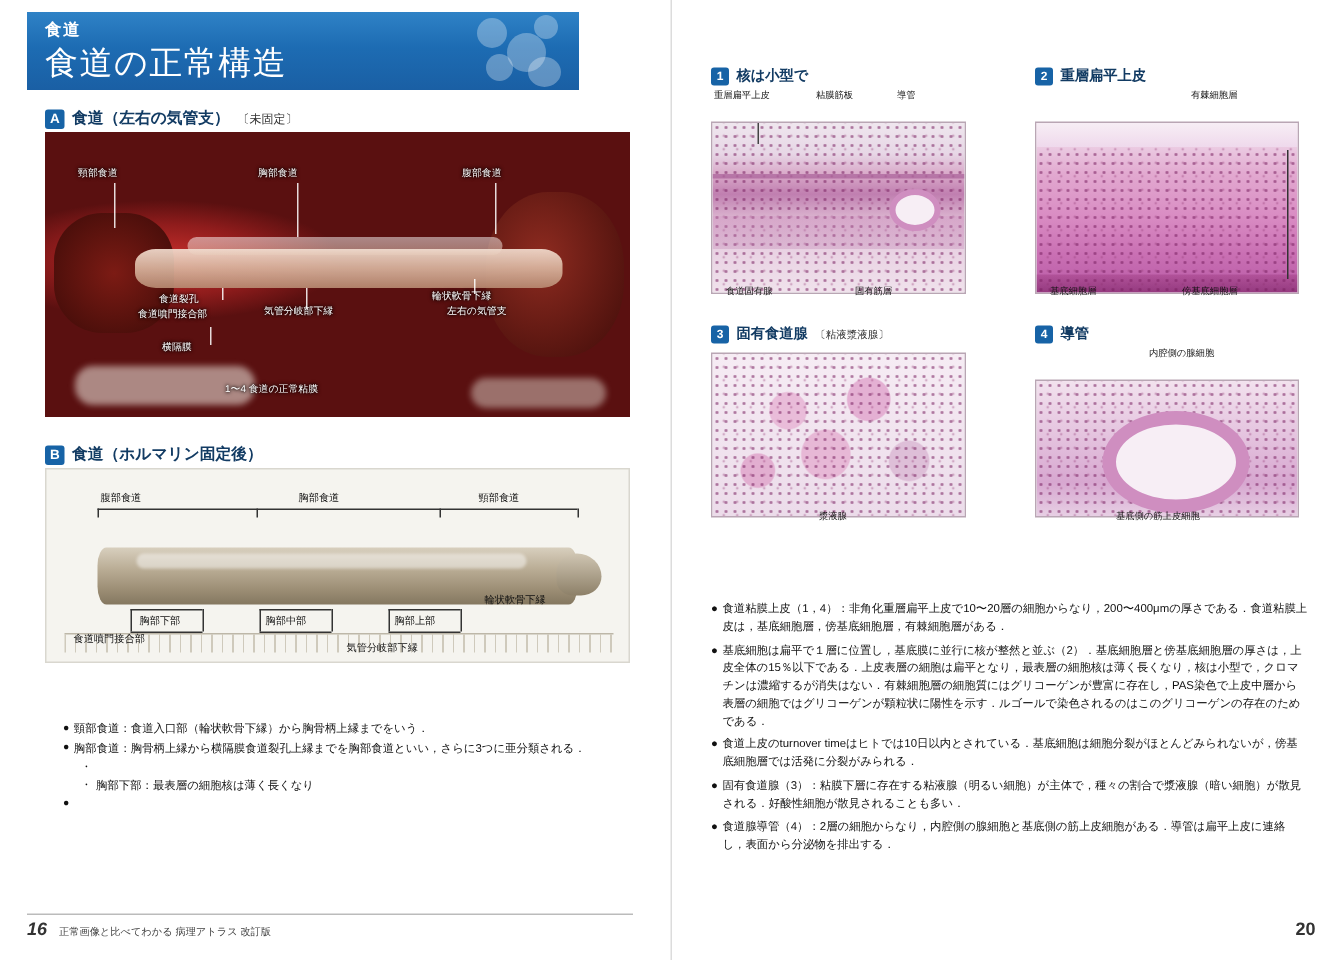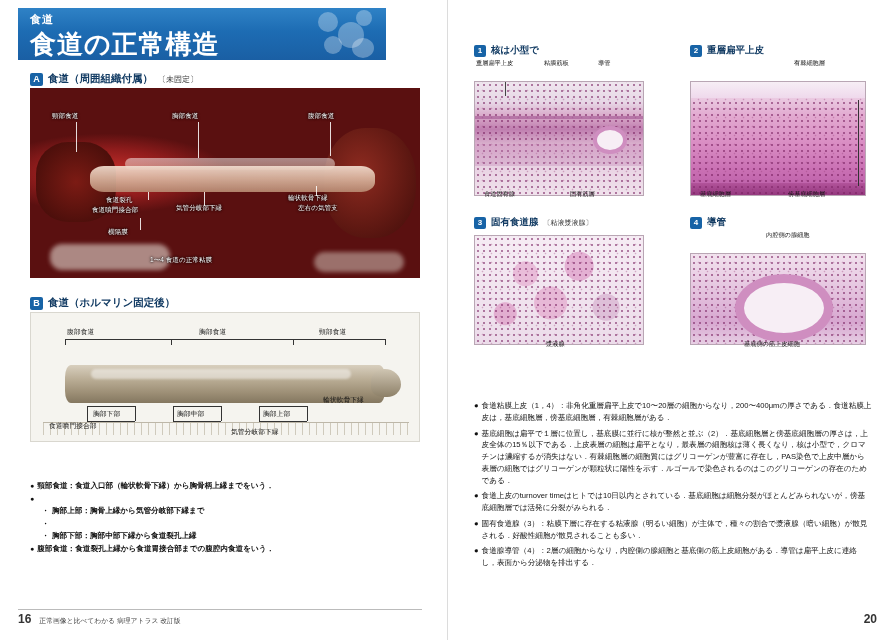--- a/index.html
+++ b/index.html
@@ -50,21 +50,21 @@
   .title-box{
     flex:1;height:52px;position:relative;overflow:hidden;
     background:linear-gradient(180deg,#2f82c6 0%,#1d6cb3 45%,#1a5fa4 100%);
     color:#fff;
   }
   .title-small{
     position:absolute;left:12px;top:4px;font-size:11px;font-weight:bold;
     letter-spacing:1px;
   }
   .title-large{
-    position:absolute;left:12px;top:19px;font-size:26px;font-weight:bold;
+    position:absolute;left:12px;top:19px;font-size:22px;font-weight:normal;
     letter-spacing:1px;
   }
   .bubbles{position:absolute;right:4px;top:0;width:70px;height:52px;}
   .bubble{position:absolute;border-radius:50%;background:rgba(255,255,255,.30);}
 
   
   .sec-label{
     display:flex;align-items:center;gap:5px;
     font-size:10.5px;font-weight:bold;color:#123b63;
   }
@@ -151,32 +151,32 @@
     position:absolute;left:12px;bottom:6px;width:366px;height:12px;
     background:repeating-linear-gradient(90deg,#cfcabc 0 1px,#f5f4ef 1px 7px);
     border-top:1px solid #bdb7a8;
   }
   .figB-txt{position:absolute;font-size:6.8px;color:#111;white-space:nowrap;}
   .vline{position:absolute;width:1px;background:#333;}
   .hline{position:absolute;height:1px;background:#333;}
 
   
   .left-text{
-    position:absolute;left:30px;top:480px;width:392px;
-    font-size:7.6px;line-height:1.55;color:#111;font-weight:bold;
+    position:absolute;left:42px;top:480px;width:392px;
+    font-size:7.6px;line-height:1.55;color:#111;
   }
   .bullet{display:flex;gap:3px;margin-bottom:1px;}
   .bullet .dot{color:#111;font-size:7px;line-height:1.6;}
   .sub{margin-left:12px;}
 
   
   .footer-left{
     position:absolute;left:18px;bottom:14px;display:flex;align-items:baseline;gap:8px;
   }
-  .pgnum{font-size:12px;font-weight:bold;color:#333;}
+  .pgnum{font-size:12px;font-weight:bold;color:#333;font-style:italic;}
   .foot-rule{
     position:absolute;left:18px;bottom:30px;width:404px;height:1px;background:#bbb;
   }
   .foot-txt{font-size:6.8px;color:#444;}
   .footer-right{
     position:absolute;right:18px;bottom:14px;font-size:12px;font-weight:bold;color:#333;
   }
 
   
   .panel{position:absolute;}
@@ -256,21 +256,21 @@
             <div class="bubble" style="left:26px;top:14px;width:26px;height:26px;"></div>
             <div class="bubble" style="left:44px;top:2px;width:16px;height:16px;"></div>
             <div class="bubble" style="left:12px;top:28px;width:18px;height:18px;"></div>
             <div class="bubble" style="left:40px;top:30px;width:22px;height:20px;"></div>
           </div>
         </div>
       </div>
 
       <div class="sec-label figA-label">
         <span class="sec-chip">A</span>
-        <span>食道（周囲組織付属）</span>
+        <span>食道（左右の気管支）</span>
         <span class="sec-note">〔未固定〕</span>
       </div>
 
       <div class="figA">
         <div class="bg"></div>
         <div class="tissue-l"></div>
         <div class="tissue-r"></div>
         <div class="lumen"></div>
         <div class="lumen2"></div>
         <div class="white-blob"></div>
@@ -342,35 +342,31 @@
         <div class="figB-txt" style="left:18px;top:108px;">食道噴門接合部</div>
       </div>
 
       <div class="left-text">
         <div class="bullet">
           <span class="dot">●</span>
           <span>頸部食道：食道入口部（輪状軟骨下縁）から胸骨柄上縁までをいう．</span>
         </div>
         <div class="bullet">
           <span class="dot">●</span>
+          <span>胸部食道：胸骨柄上縁から横隔膜食道裂孔上縁までを胸部食道といい，さらに3つに亜分類される．</span>
         </div>
         <div class="bullet sub">
           <span class="dot">・</span>
-          <span>胸部上部：胸骨上縁から気管分岐部下縁まで</span>
         </div>
         <div class="bullet sub">
           <span class="dot">・</span>
-        </div>
-        <div class="bullet sub">
-          <span class="dot">・</span>
-          <span>胸部下部：胸部中部下縁から食道裂孔上縁</span>
+          <span>胸部下部：最表層の細胞核は薄く長くなり</span>
         </div>
         <div class="bullet">
           <span class="dot">●</span>
-          <span>腹部食道：食道裂孔上縁から食道胃接合部までの腹腔内食道をいう．</span>
         </div>
       </div>
 
       <div class="foot-rule"></div>
       <div class="footer-left">
         <span class="pgnum">16</span>
         <span class="foot-txt">正常画像と比べてわかる 病理アトラス 改訂版</span>
       </div>
     </div>
 

